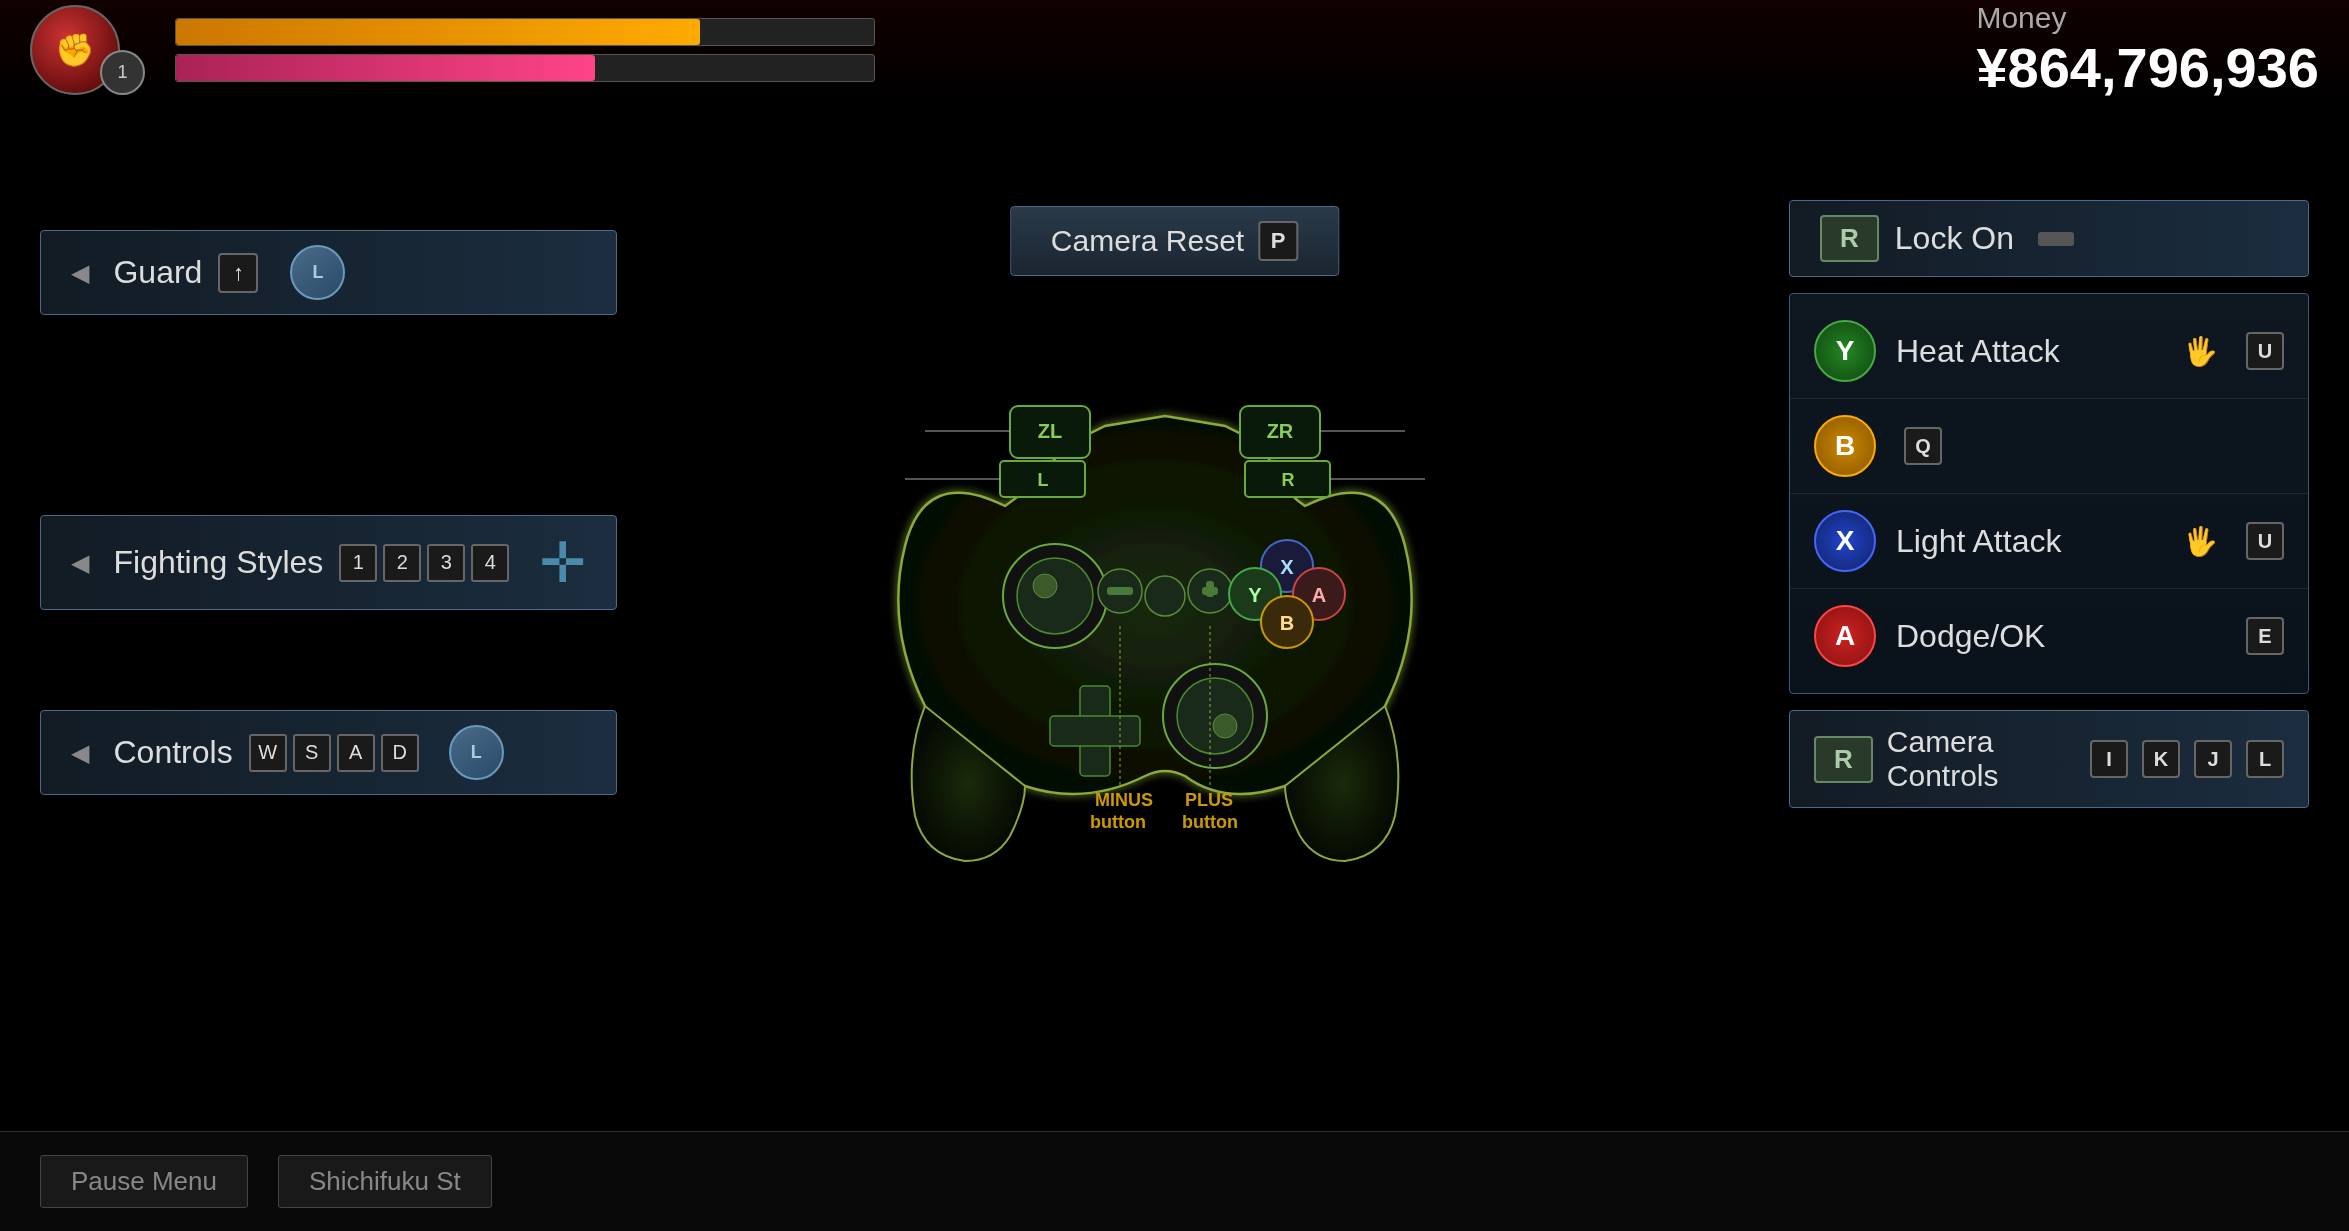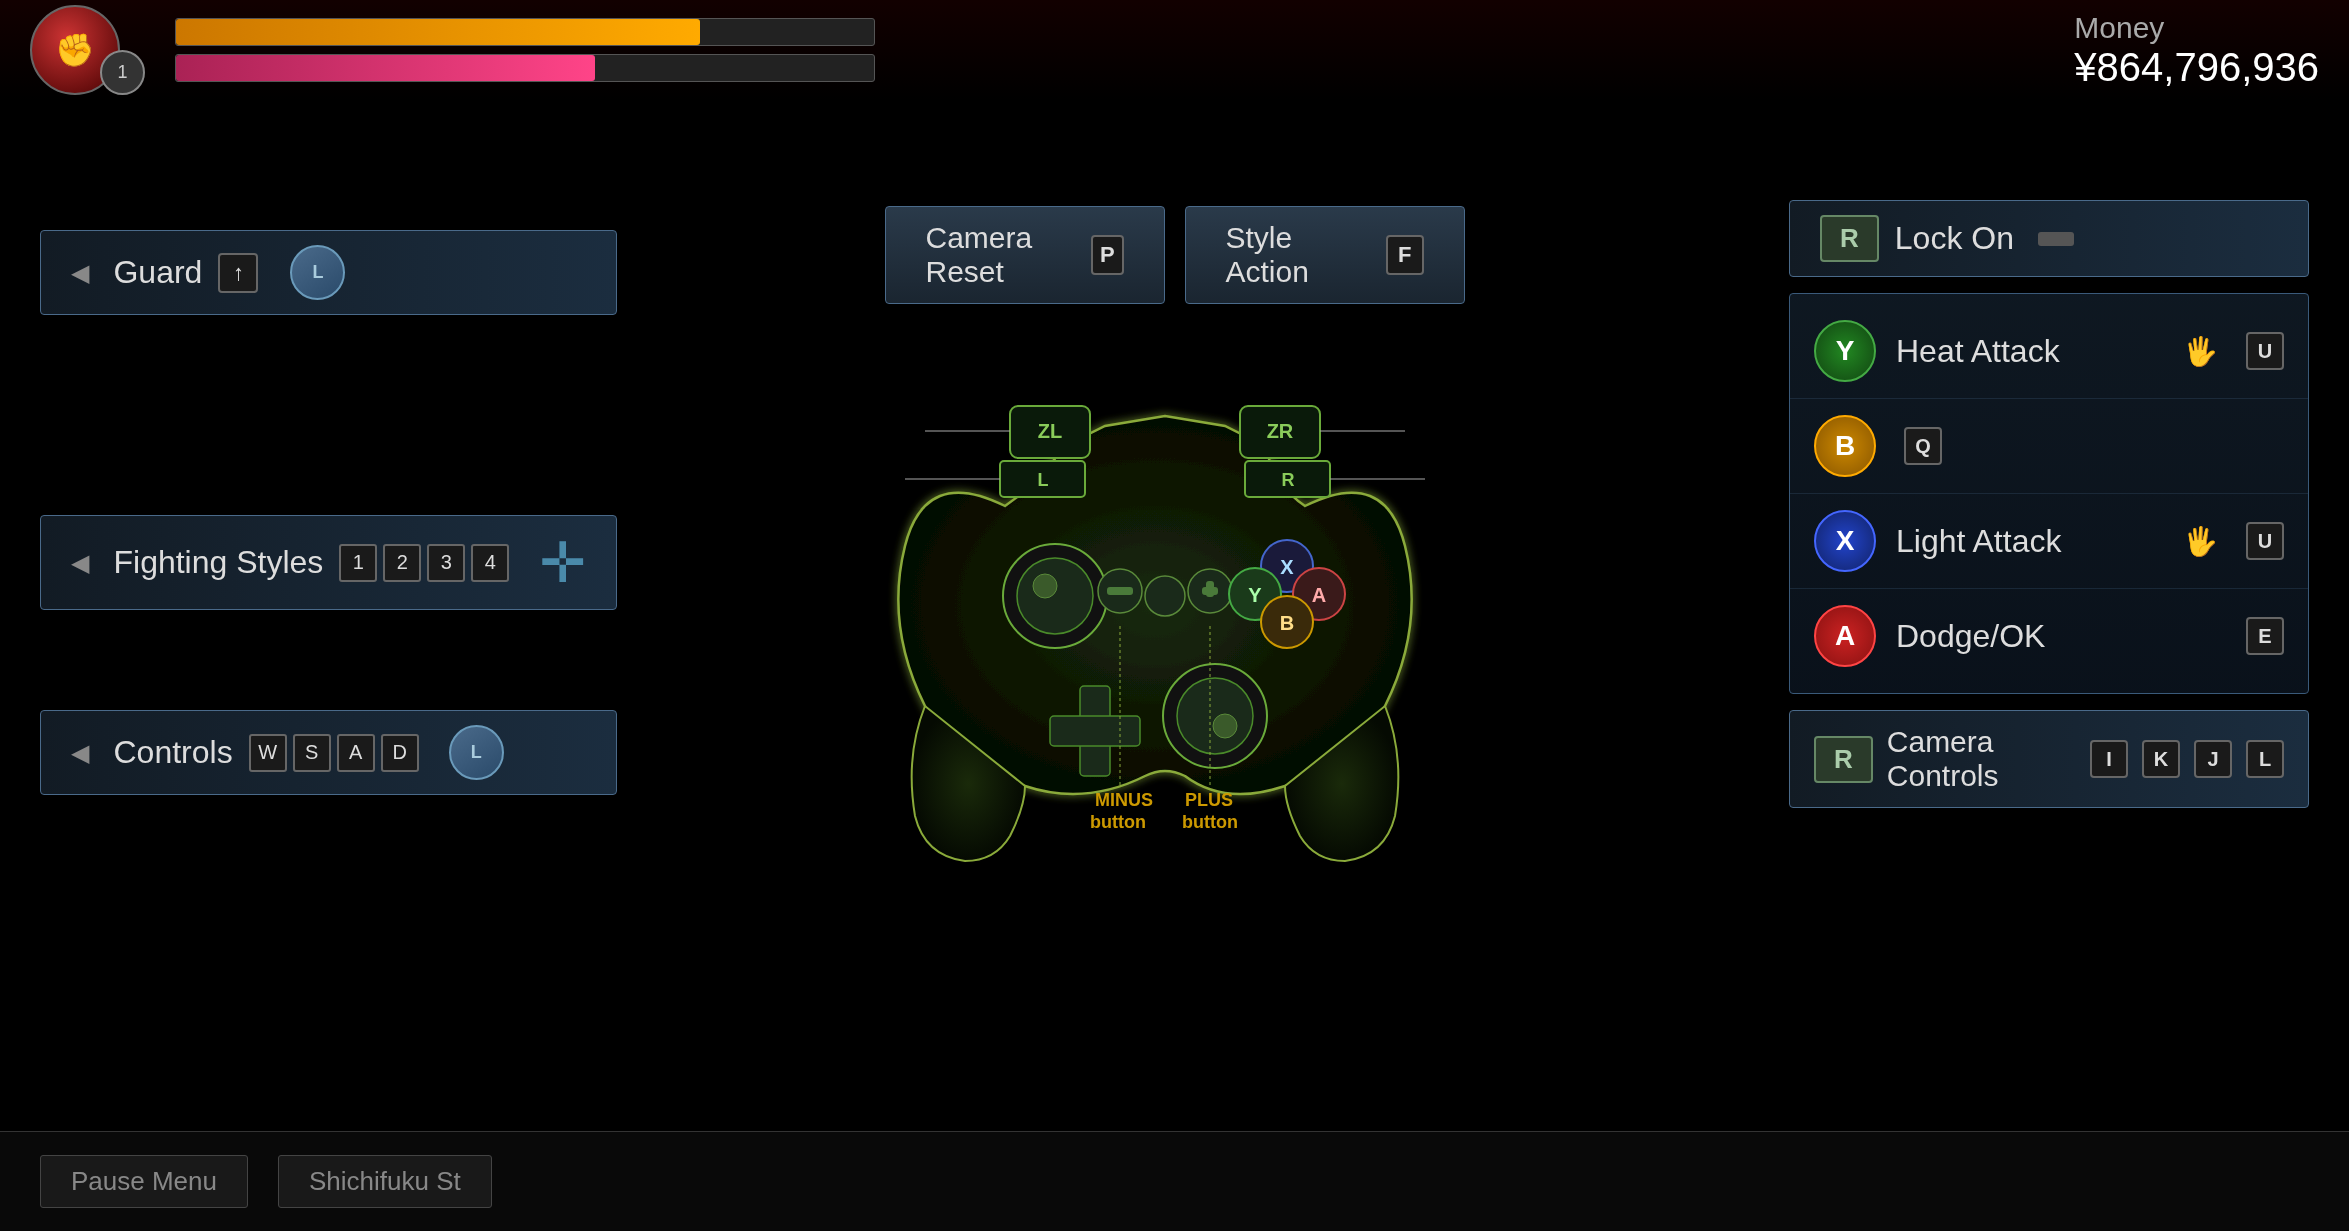--- a/index.html
+++ b/index.html
@@ -77,22 +77,22 @@
     .money-area {
       margin-left: auto;
       text-align: left;
     }
     .money-label {
       color: #aaa;
       font-size: 30px;
     }
     .money-value {
       color: #fff;
-      font-size: 40px;
-      font-weight: normal;
+      font-size: 56px;
+      font-weight: bold;
     }
 
     
     .main-area {
       position: absolute;
       top: 100px;
       left: 0; right: 0;
       bottom: 100px;
       display: flex;
       align-items: center;
@@ -414,24 +414,20 @@
       </div>
     </div>
   </div>
 
   <div class="controller-wrapper">
 
     <div class="top-buttons">
       <div class="action-btn">
         <span>Camera Reset</span>
         <span class="key-badge">P</span>
-      </div>
-      <div class="action-btn">
-        <span>Style Action</span>
-        <span class="key-badge">F</span>
       </div>
     </div>
 
     <div class="controller-svg-area">
       <svg width="680" height="600" viewBox="0 0 680 600" xmlns="http://www.w3.org/2000/svg">
 
         <defs>
           <filter id="glow">
             <feGaussianBlur stdDeviation="4" result="coloredBlur"></feGaussianBlur>
             <feMerge>

